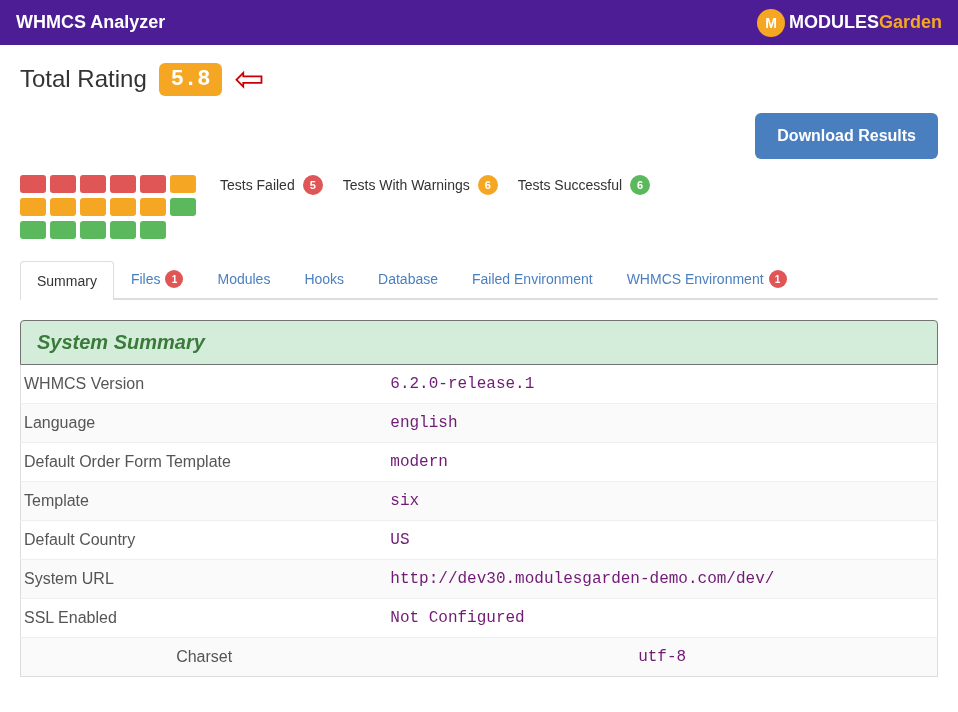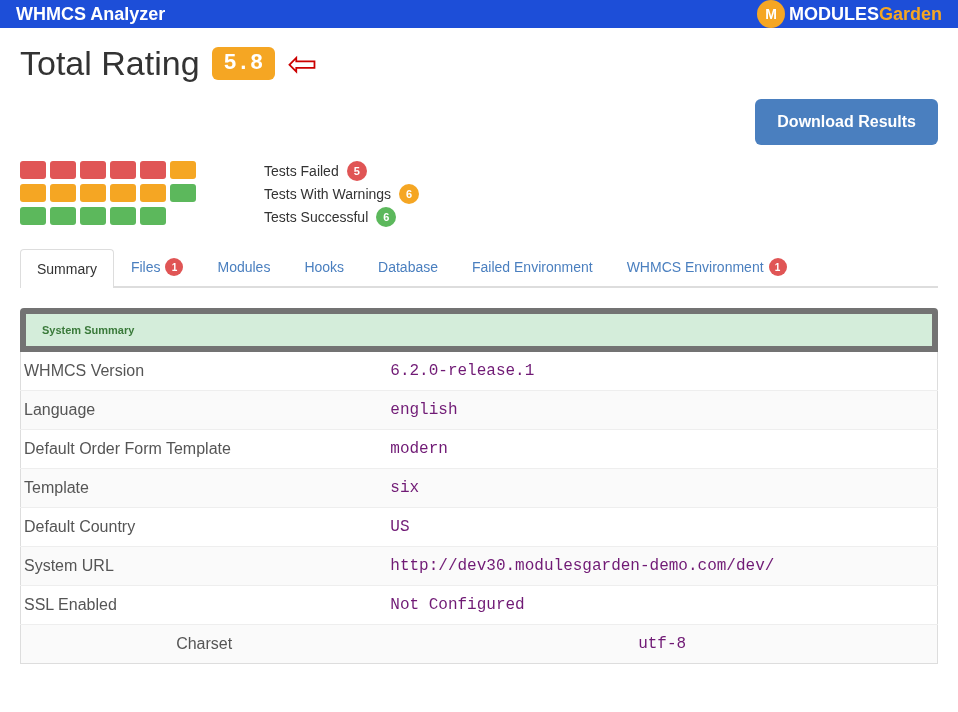--- a/index.html
+++ b/index.html
@@ -1,23 +1,23 @@
 <!DOCTYPE html>
 <html><head>
   <meta charset="utf-8">
   <style>
     * { margin: 0; padding: 0; box-sizing: border-box; }
     body { font-family: Arial, sans-serif; font-size: 14px; background: #fff; color: #333; }
 
     
     .header {
-      background: #1d4ed8;
+      background: #4c1d95;
       color: #fff;
       padding: 0 16px;
-      height: 28px;
+      height: 45px;
       display: flex;
       align-items: center;
       justify-content: space-between;
     }
     .header-title {
       font-size: 18px;
       font-weight: bold;
       color: #fff;
     }
     .header-logo {
@@ -47,21 +47,21 @@
     }
 
     
     .total-rating-row {
       display: flex;
       align-items: center;
       gap: 12px;
       margin-bottom: 16px;
     }
     .total-rating-label {
-      font-size: 34px;
+      font-size: 24px;
       font-weight: normal;
       color: #333;
     }
     .rating-badge {
       background: #f5a623;
       color: #fff;
       font-size: 22px;
       font-weight: bold;
       padding: 4px 12px;
       border-radius: 6px;
@@ -110,24 +110,22 @@
       width: 26px;
       height: 18px;
       border-radius: 3px;
     }
     .bar-red { background: #e05555; }
     .bar-orange { background: #f5a623; }
     .bar-green { background: #5cb85c; }
 
     .stats-labels {
       display: flex;
-      flex-direction: column;
-      gap: 3px;
+      gap: 20px;
       justify-content: center;
-      margin-left: 44px;
     }
     .stat-row {
       display: flex;
       align-items: center;
       gap: 8px;
       font-size: 14px;
     }
     .stat-badge {
       border-radius: 50%;
       width: 20px;
@@ -186,24 +184,25 @@
     }
 
     
     .summary-section {
       margin-top: 20px;
     }
     .summary-header {
       background: #d4edda;
       color: #3a7a3a;
       padding: 10px 16px;
-      font-size: 11px;
+      font-size: 20px;
       font-weight: bold;
       border-radius: 4px 4px 0 0;
-      border: 6px solid #737373;
+      border: 1px solid #737373;
+      font-style: italic;
     }
     .summary-table {
       width: 100%;
       border-collapse: collapse;
       border: 1px solid #ddd;
       border-top: none;
     }
     .summary-table tr {
       border-bottom: 1px solid #eee;
     }

